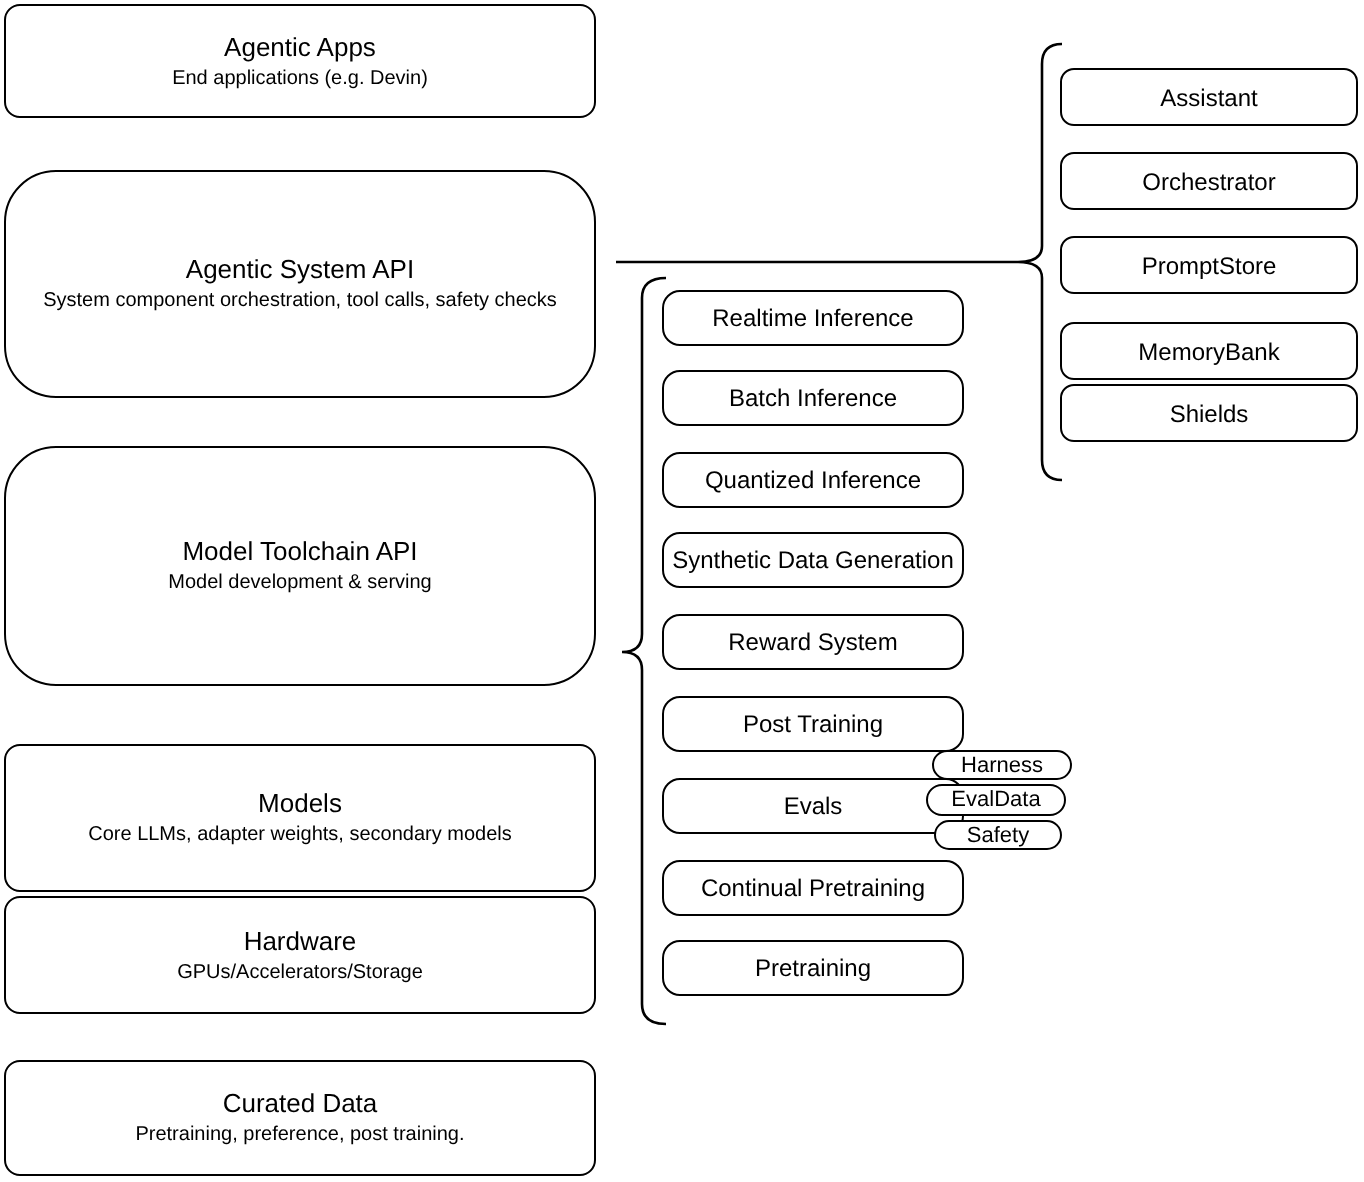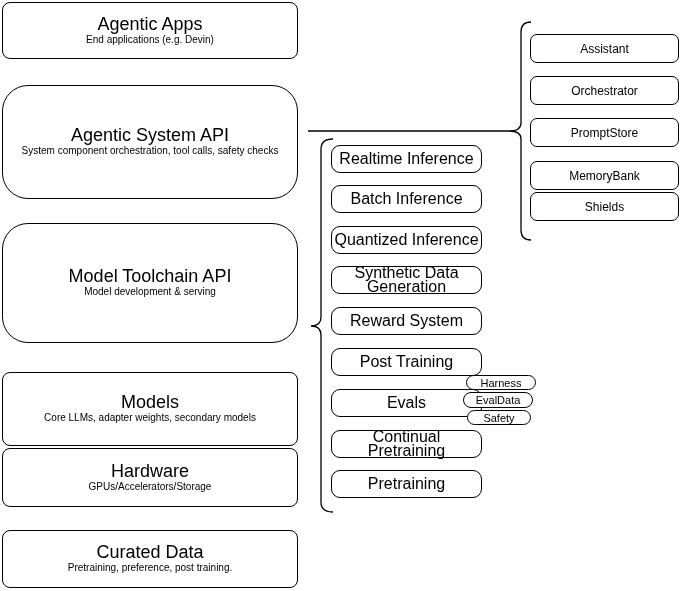--- a/index.html
+++ b/index.html
@@ -27,37 +27,37 @@
     box-sizing: border-box;
     border: 1px solid #000000;
     background: #ffffff;
     display: flex;
     flex-direction: column;
     align-items: center;
     justify-content: center;
     text-align: center;
   }
   .node .title {
-    font-size: 18px;
+    font-size: 13px;
     line-height: 16px;
     white-space: nowrap;
   }
   .node .subtitle {
     font-size: 10px;
     line-height: 13px;
     margin-top: 1px;
     white-space: nowrap;
   }
   .lnode { left: 2px; width: 296px; }
   .mnode {
     left: 331px;
     width: 151px;
     height: 28px;
     border-radius: 9px;
-    font-size: 16px;
+    font-size: 12px;
     line-height: 14px;
   }
   .rnode {
     left: 530px;
     width: 149px;
     height: 29px;
     border-radius: 7px;
     font-size: 12px;
     line-height: 14px;
   }

